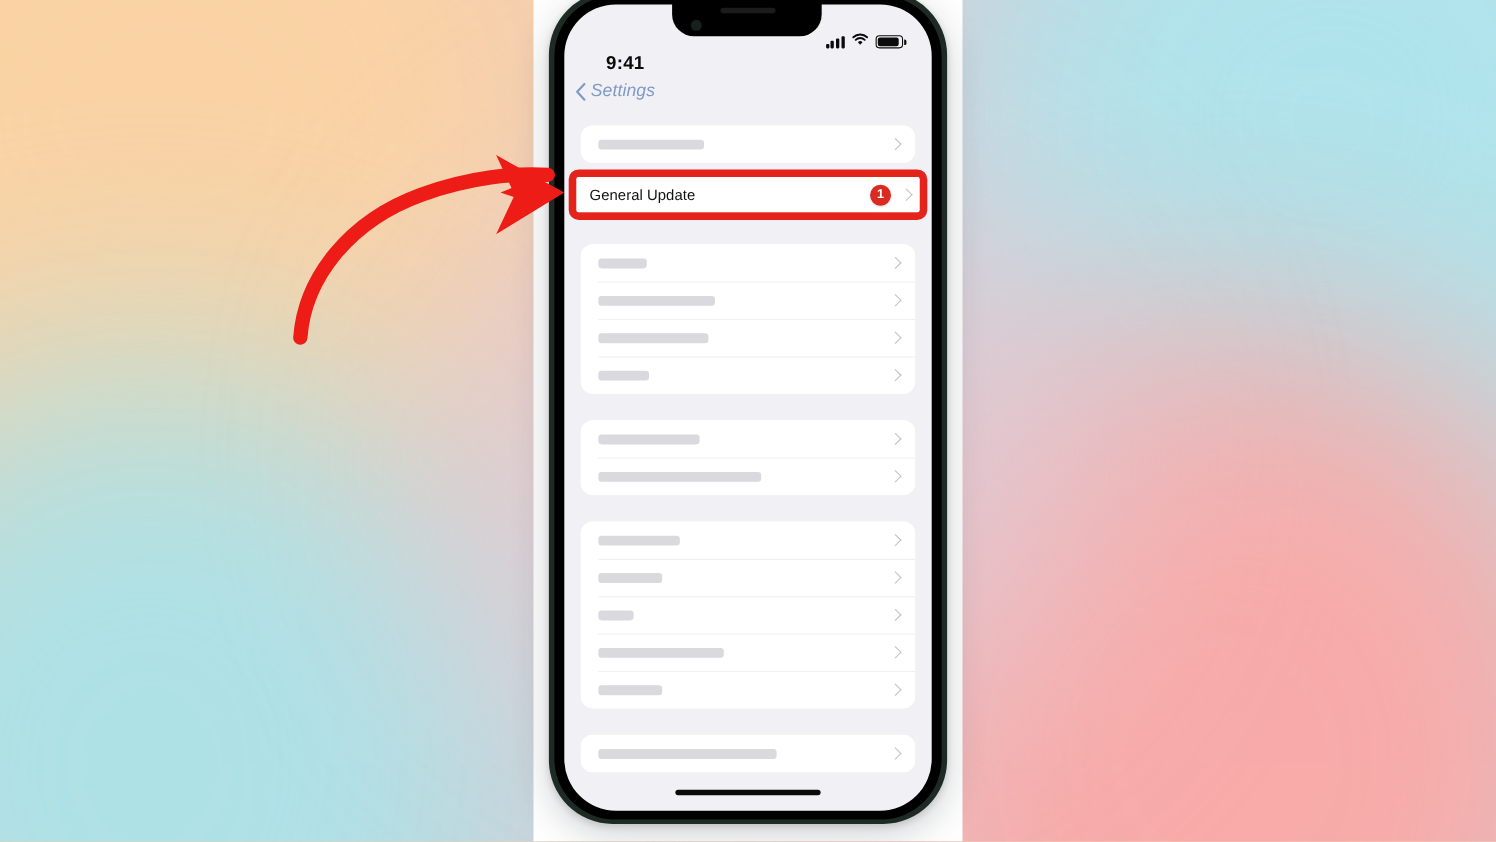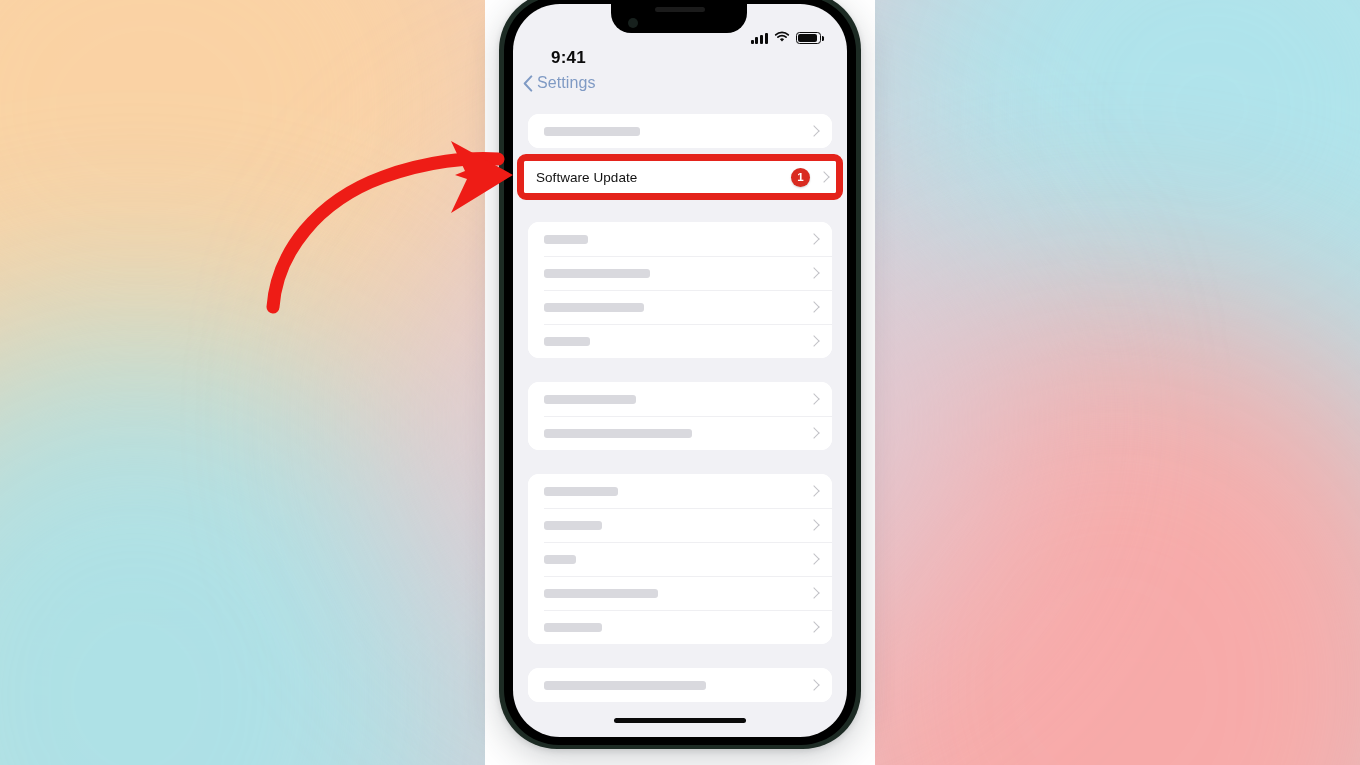--- a/index.html
+++ b/index.html
@@ -58,21 +58,21 @@
   .battery::after { content:""; position:absolute; right:-4px; top:3.4px; width:2px;
     height:5px; background:#0b0b0b; border-radius:0 1.5px 1.5px 0; }
   .battery i { position:absolute; left:1.4px; top:1.4px; bottom:1.4px; width:19px;
     background:#0b0b0b; border-radius:2px; display:block; }
 
   
   #nav-bar { position:absolute; left:0; top:60px; width:334px; height:44px; z-index:4; }
   #nav-back { position:absolute; left:10px; top:10px; display:flex; align-items:center;
     gap:4px; cursor:pointer; }
   #nav-back svg { display:block; }
-  #nav-back-label { font-size:16px; color:#7f9ac4; letter-spacing:.1px; }
+  #nav-back-label { font-size:16px; color:#7f9ac4; letter-spacing:.1px;font-style:italic; }
   #nav-title { position:absolute; left:0; right:0; top:12px; text-align:center;
     font-size:16.5px; font-weight:bold; color:#0a0a0a; }
 
   
   #list { position:absolute; left:0; top:110px; width:334px; bottom:0;
     padding:0 15px; }
   .group { background:#fff; border-radius:11px; overflow:hidden; }
   .row { position:relative; display:flex; align-items:center; height:34px;
     padding:0 14px 0 16px; background:#fff; cursor:pointer; }
   .row + .row::before { content:""; position:absolute; left:16px; right:0; top:0;
@@ -158,21 +158,21 @@
         <div class="row">
           <span class="ph" style="width: 96px;"></span>
           <span class="spacer"></span>
           <span class="chev"></span>
         </div>
       </div>
       <div style="height: 6px;"></div>
       <div id="hl-wrap">
         <div id="hl-box">
           <div class="row">
-            <span class="row-label">Software Update</span>
+            <span class="row-label">General Update</span>
             <span class="spacer"></span>
             <span class="badge">1</span>
             <span class="chev"></span>
           </div>
         </div>
       </div>
       <div style="height: 22px;"></div>
       <div class="group">
         <div class="row">
           <span class="ph" style="width: 44px;"></span>

